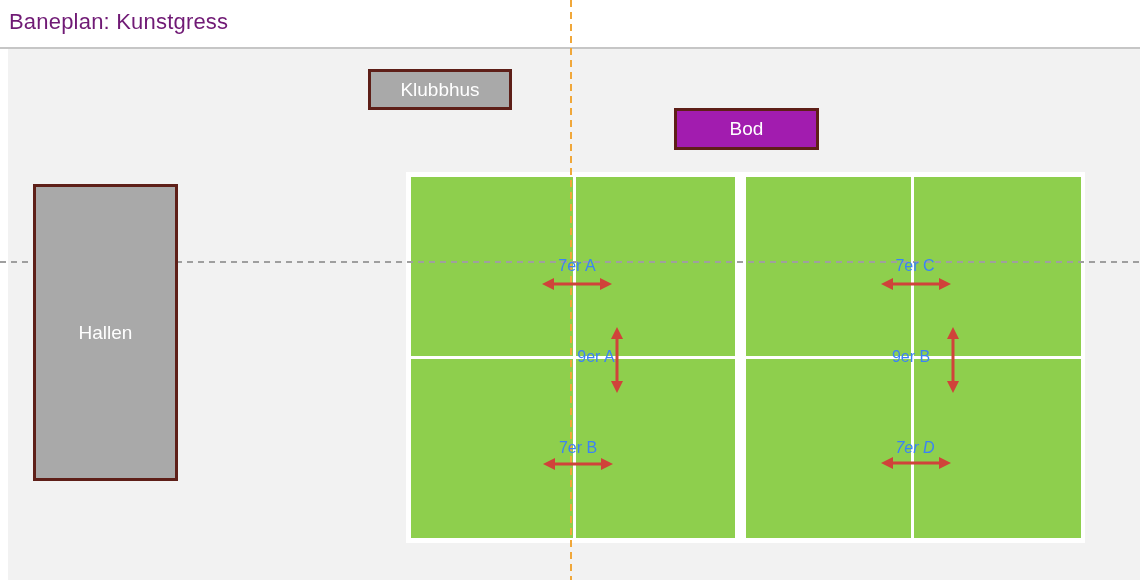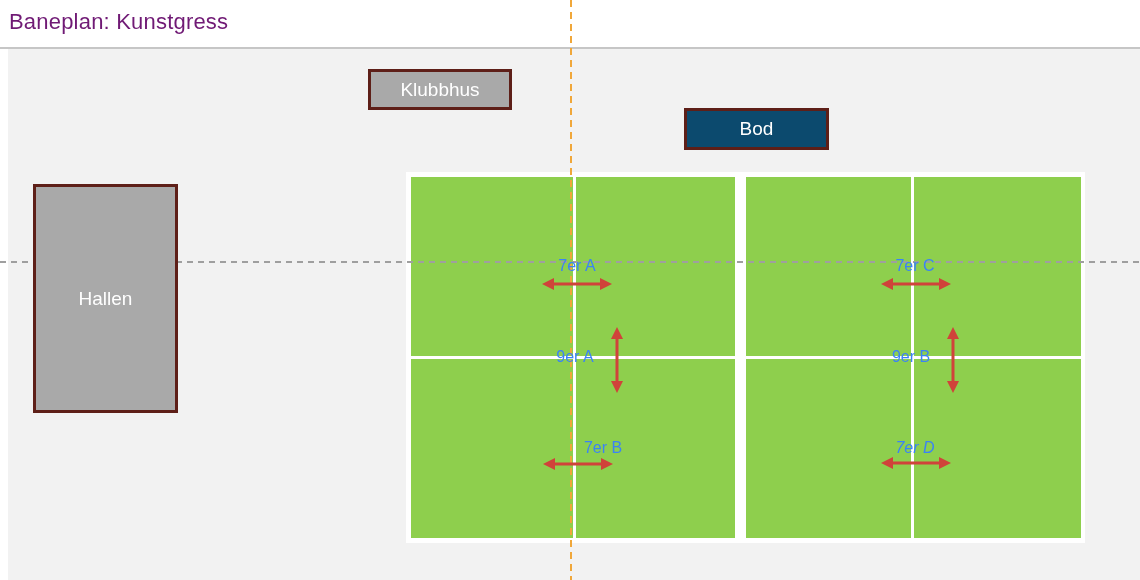--- a/index.html
+++ b/index.html
@@ -39,32 +39,32 @@
     left:570px; top:0; width:2px; height:580px;
     background:repeating-linear-gradient(180deg,#f0a73a 0 7px,transparent 7px 12px);
   }
 
   
   .building {
     box-sizing:border-box; border:3px solid #5e1f18; color:#ffffff;
     display:flex; align-items:center; justify-content:center; font-size:19px;
   }
   .b-gray { background:#a9a9a9; }
-  .b-red  { background:#0c4a6e;margin-left:10px; }
+  .b-red  { background:#a21caf; }
   .klubbhus { left:368px; top:69px;  width:144px; height:41px; }
   .bod      { left:674px; top:108px; width:145px; height:42px; }
-  .hallen   { left:33px;  top:184px; width:145px; height:229px; font-size:19px; }
+  .hallen   { left:33px;  top:184px; width:145px; height:297px; font-size:19px; }
 
   
   .pitch-label {
     transform:translate(-50%,-50%); font-size:16px; color:#3b82f6; white-space:nowrap;
   }
   .pl-7a { left:577px; top:266px; }
-  .pl-9a { left:575px; top:357px; }
-  .pl-7b { left:578px; top:448px;margin-left:25px; }
+  .pl-9a { left:596px; top:357px; }
+  .pl-7b { left:578px; top:448px; }
   .pl-7c { left:915px; top:266px; }
   .pl-9b { left:911px; top:357px; }
   .pl-7d { left:915px; top:448px;font-style:italic; }
 
   
   .arrow { color:#d0433a; line-height:0; }
   .ar-7a { left:542px; top:277px; }
   .ar-7c { left:881px; top:277px; }
   .ar-7b { left:543px; top:457px; }
   .ar-7d { left:881px; top:456px; }

